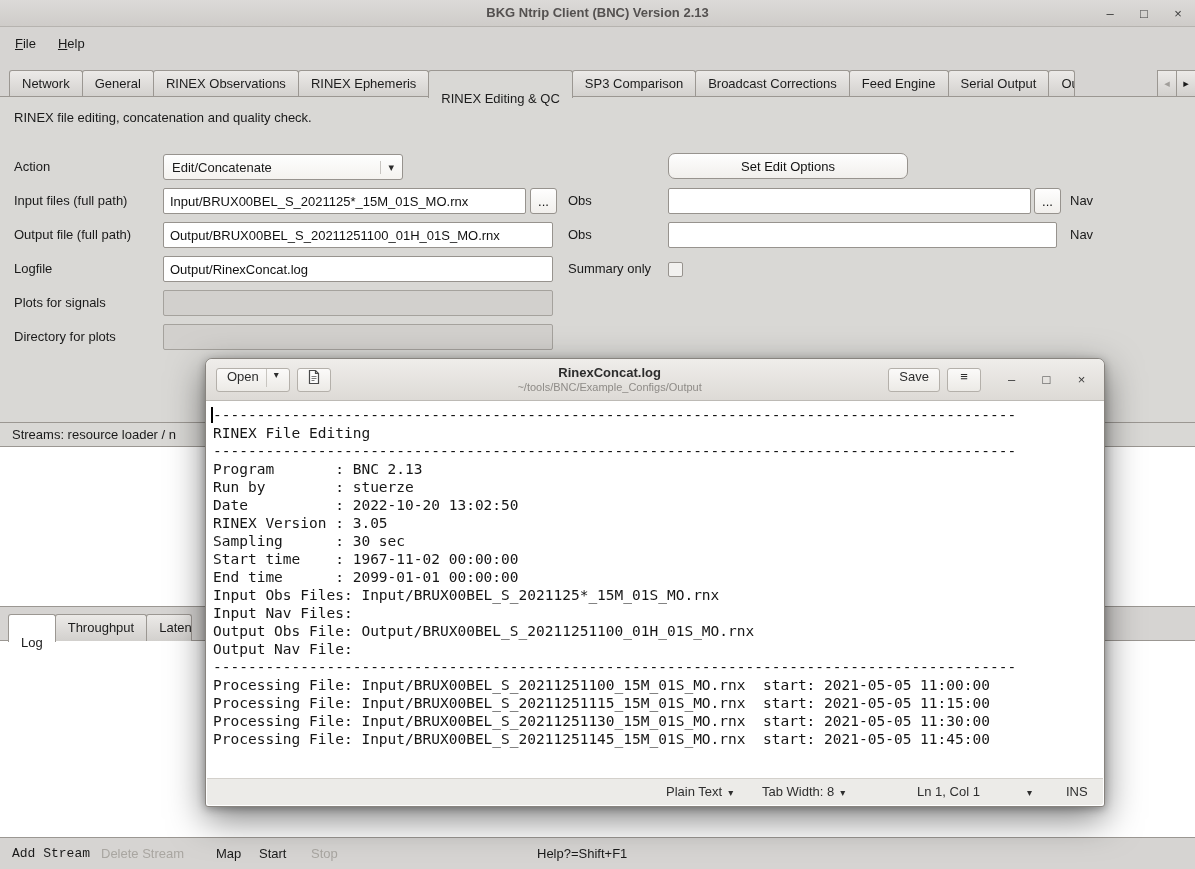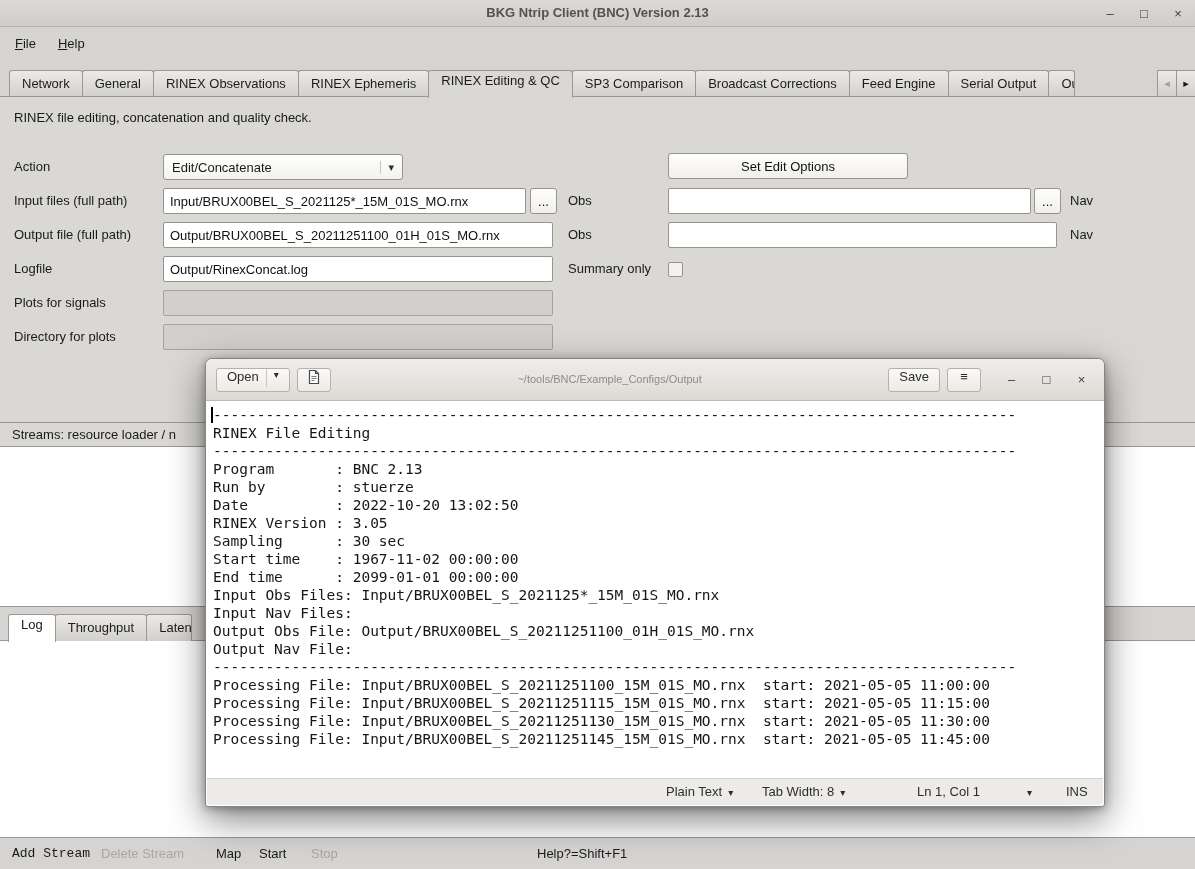--- a/index.html
+++ b/index.html
@@ -21,21 +21,21 @@
   .menubar { position:absolute; left:0; top:28px; width:1195px; height:30px; display:flex;
     align-items:center; padding-left:6px; gap:4px; }
   .menu-item { padding:4px 9px; }
   .menu-item::first-letter { text-decoration:underline; }
 
   
   .tabbar { position:absolute; left:9px; top:69px; width:1187px; height:28px; display:flex; align-items:flex-end; }
   .tab { height:27px; padding:5px 12px 0 12px; border:1px solid #9b9792; border-bottom:none;
     background:linear-gradient(#eceae8,#d2d0cd); border-radius:3px 3px 0 0; margin-right:-1px;
     white-space:nowrap; color:#1c1c1c; }
-  .tab.active { background:#d9d8d5; height:28px; margin-bottom:-1px; z-index:3; padding-top:2px; }
+  .tab.active { background:#d9d8d5; height:28px; margin-bottom:-1px; z-index:3; padding-top:20px; }
   .tab.cut { width:27px; overflow:hidden; padding-right:0; }
   .tab-scroll { margin-left:auto; display:flex; height:27px; }
   .tab-scroll .sbtn { width:20px; height:27px; border:1px solid #9b9792; margin-left:-1px;
     background:linear-gradient(#eceae8,#d2d0cd); display:flex; align-items:center; justify-content:center; font-size:11px; }
   .sbtn.disabled { color:#a19e9a; }
 
   .pane { position:absolute; left:0; top:96px; width:1195px; height:326px;
     background:#d9d8d5; border-top:1px solid #9b9792; z-index:1; }
   .pane .desc { position:absolute; left:14px; top:13px; }
   .flabel { position:absolute; left:14px; height:26px; line-height:26px; }
@@ -135,21 +135,21 @@
   </div>
 
   <div class="pane">
     <div class="desc">RINEX file editing, concatenation and quality check.</div>
 
     <div class="flabel" style="top:57px;">Action</div>
     <div class="combo" style="left:163px; top:57px; width:240px;">
       <span class="cval">Edit/Concatenate</span>
       <span class="carrow">▾</span>
     </div>
-    <button class="qbtn" style="left:668px; top:56px; width:240px;">Set Edit Options</button>
+    <button class="qbtn" style="left:668px; top:56px; width:240px;border-radius:7px;">Set Edit Options</button>
 
     <div class="flabel" style="top:91px;">Input files (full path)</div>
     <input class="qinput" style="left: 163px; top: 91px; width: 363px;" value="Input/BRUX00BEL_S_2021125*_15M_01S_MO.rnx">
     <button class="qbtn" style="left:530px; top:91px; width:27px;">...</button>
     <div class="side-label" style="left:568px; top:91px;">Obs</div>
     <input class="qinput" style="left: 668px; top: 91px; width: 363px;" value="">
     <button class="qbtn" style="left:1034px; top:91px; width:27px;">...</button>
     <div class="side-label" style="left:1070px; top:91px;">Nav</div>
 
     <div class="flabel" style="top:125px;">Output file (full path)</div>
@@ -199,20 +199,21 @@
         <span class="oarrow">▾</span>
       </button>
       <button class="ed-btn icon-btn">
         <svg width="14" height="16" viewBox="0 0 14 16">
           <path d="M2.5 1.5h6l3 3v10h-9z" fill="#fdfdfd" stroke="#4a4a4a" stroke-width="1.2"></path>
           <path d="M8.5 1.5v3h3" fill="none" stroke="#4a4a4a" stroke-width="1.2"></path>
           <path d="M4.5 7.5h5M4.5 9.5h5M4.5 11.5h3" stroke="#7a7a7a" stroke-width="1"></path>
         </svg>
       </button>
       <div class="ed-title-wrap">
+        <div class="ed-title">RinexConcat.log</div>
         <div class="ed-subtitle">~/tools/BNC/Example_Configs/Output</div>
       </div>
       <div class="ed-right">
         <button class="ed-btn">Save</button>
         <button class="ed-btn icon-btn">
           <span>≡</span>
         </button>
         <div class="ed-wc">
           <span>–</span>
           <span>□</span>

